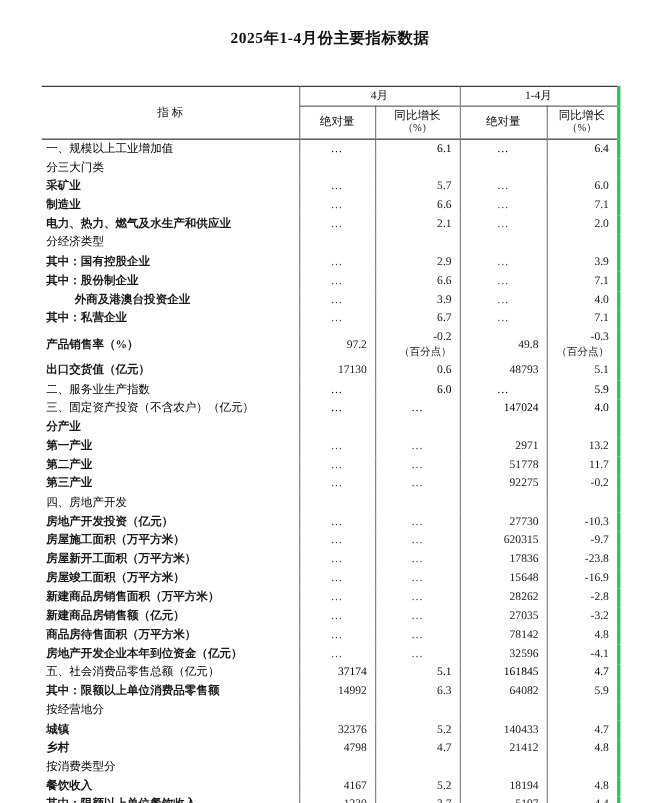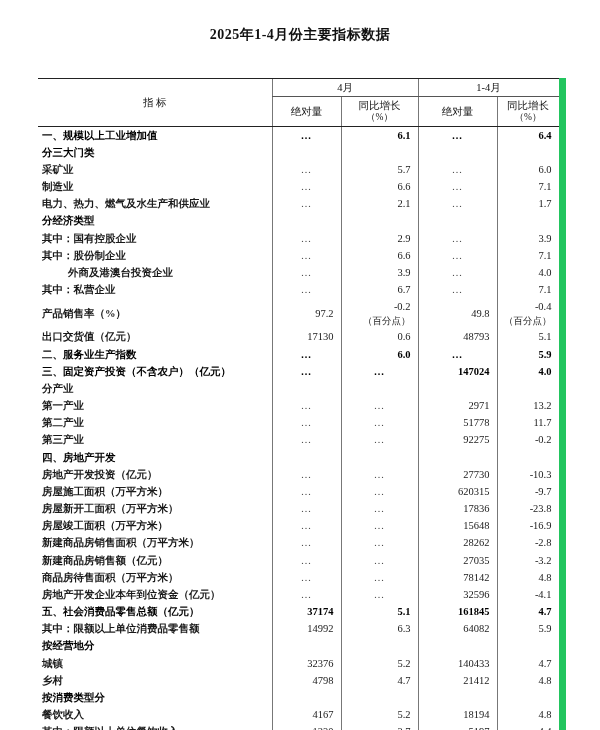--- a/index.html
+++ b/index.html
@@ -38,21 +38,21 @@
   table.stat thead th{
     font-weight:normal;
     font-size:10.5px;
     padding:2px 4px;
     line-height:1.25;
     color:#111;
   }
   .top-rule td,.top-rule th{border-top:1.6px solid #222;}
   .hdr-top th{border-bottom:1px solid #555;}
   .vl{border-left:1px solid #777;}
-  .vr{border-right:7px solid #22c55e;}
+  .vr{border-right:3px solid #22c55e;}
   .hdr-bottom th{border-bottom:1.3px solid #222;}
 
   .ind{
     text-align:left;
     padding:1.5px 2px 1.5px 4px;
     white-space:nowrap;
     line-height:1.35;
     font-size:10.5px;
     font-weight:bold;
   }
@@ -65,21 +65,21 @@
     font-family:"Liberation Serif","DejaVu Serif",serif;
   }
   .dots{
     text-align:center;
     padding:1.5px 2px;
     color:#444;
     letter-spacing:1px;
     line-height:1.35;
     font-size:10.5px;
   }
-  tr.bold .ind,tr.bold .num,tr.bold .dots{font-weight:bold;color:#000;margin-left:12px;}
+  tr.bold .ind,tr.bold .num,tr.bold .dots{font-weight:normal;color:#000;margin-left:12px;}
   .sub{padding-left:30px;}
   .unitline{display:block;font-size:9.5px;}
   .hdr-center{text-align:center;}
 </style>
 </head>
 <body>
 
 <div id="page">
 
   <div class="doc-title">2025年1-4月份主要指标数据</div>
@@ -143,21 +143,21 @@
             <td class="dots vl"><span>…</span></td>
             <td class="num vl"><span>6.6</span></td>
             <td class="dots vl"><span>…</span></td>
             <td class="num vl vr"><span>7.1</span></td>
           </tr>
           <tr>
             <td class="ind">电力、热力、燃气及水生产和供应业</td>
             <td class="dots vl"><span>…</span></td>
             <td class="num vl"><span>2.1</span></td>
             <td class="dots vl"><span>…</span></td>
-            <td class="num vl vr"><span>1.7</span></td>
+            <td class="num vl vr"><span>2.0</span></td>
           </tr>
           <tr class="bold">
             <td class="ind">分经济类型</td>
             <td class="num vl">&nbsp;</td>
             <td class="num vl">&nbsp;</td>
             <td class="num vl">&nbsp;</td>
             <td class="num vl vr">&nbsp;</td>
           </tr>
           <tr>
             <td class="ind">其中：国有控股企业</td>
@@ -185,21 +185,21 @@
             <td class="dots vl"><span>…</span></td>
             <td class="num vl"><span>6.7</span></td>
             <td class="dots vl"><span>…</span></td>
             <td class="num vl vr"><span>7.1</span></td>
           </tr>
           <tr>
             <td class="ind">产品销售率（%）</td>
             <td class="num vl"><span>97.2</span></td>
             <td class="num vl"><span>-0.2</span><span class="unitline">（百分点）</span></td>
             <td class="num vl"><span>49.8</span></td>
-            <td class="num vl vr"><span>-0.4</span><span class="unitline">（百分点）</span></td>
+            <td class="num vl vr"><span>-0.3</span><span class="unitline">（百分点）</span></td>
           </tr>
           <tr>
             <td class="ind">出口交货值（亿元）</td>
             <td class="num vl"><span>17130</span></td>
             <td class="num vl"><span>0.6</span></td>
             <td class="num vl"><span>48793</span></td>
             <td class="num vl vr"><span>5.1</span></td>
           </tr>
           <tr class="bold">
             <td class="ind">二、服务业生产指数</td>

